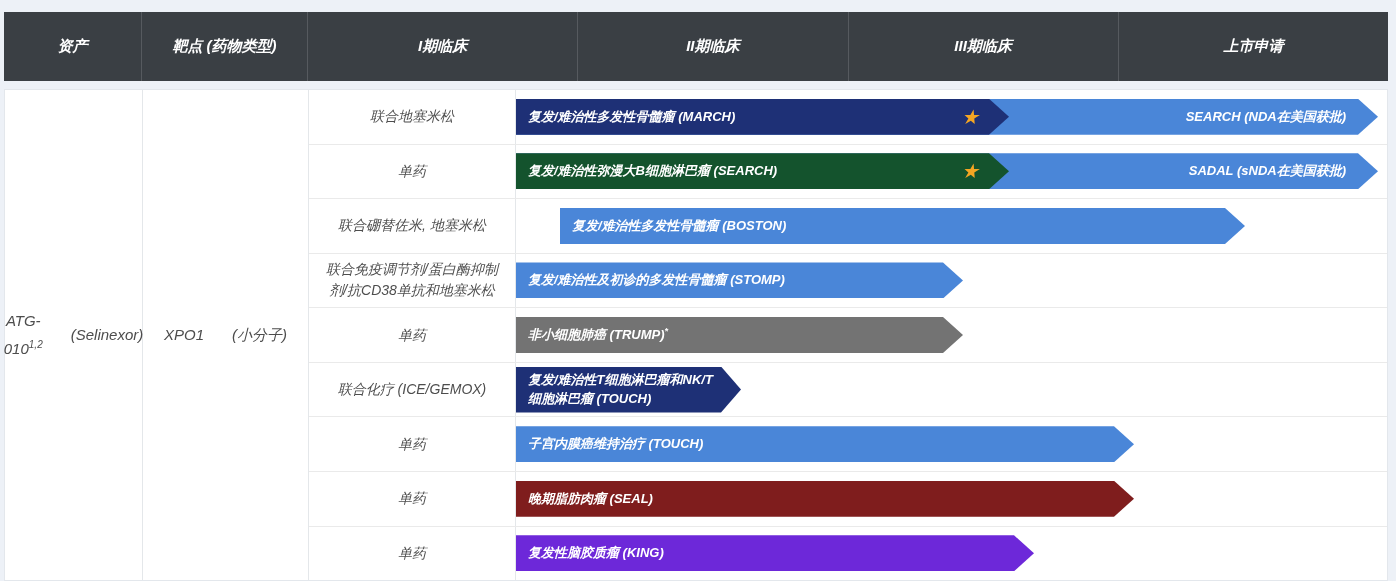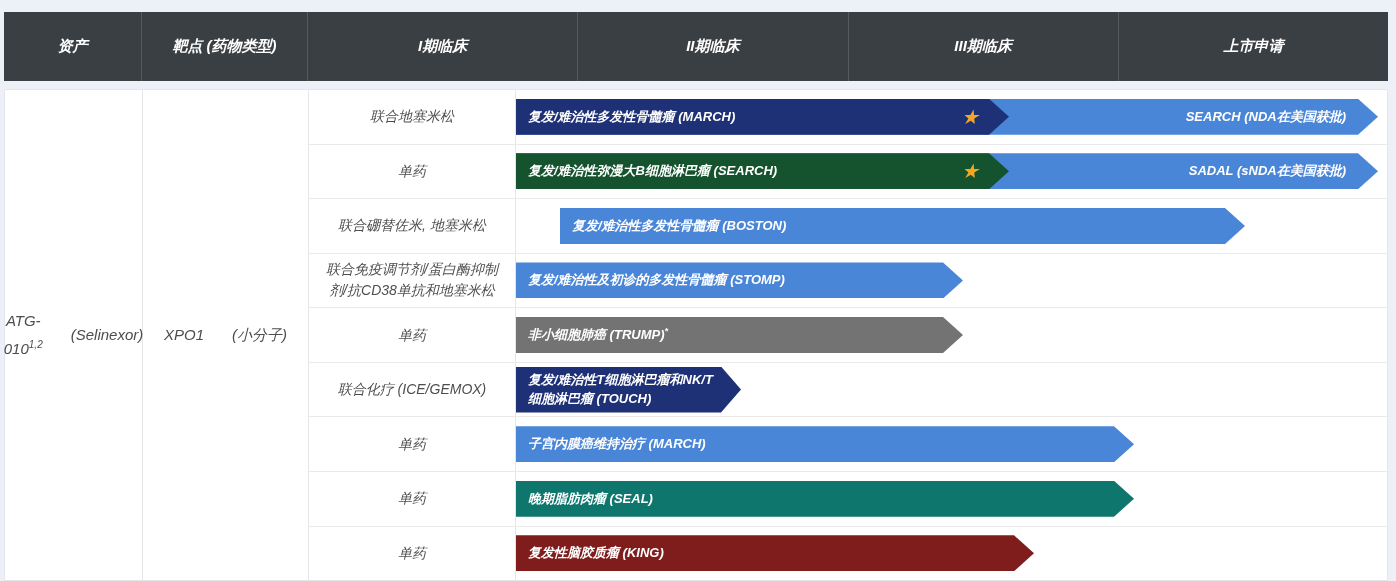--- a/index.html
+++ b/index.html
@@ -168,42 +168,42 @@
             </div>
           </div>
   </div>
 
   <div class="row">
     <div class="pcell">
       <span>单药</span>
     </div>
     <div class="track">
             <div class="bar main" style="width: 618px; background: rgb(74, 134, 216);">
-              <span class="bar-label">子宫内膜癌维持治疗 (MARCH)</span>
-            </div>
-          </div>
-  </div>
-
-  <div class="row">
-    <div class="pcell">
-      <span>单药</span>
-    </div>
-    <div class="track">
-            <div class="bar main" style="width: 618px; background: #0f766e; text-align: center;">
+              <span class="bar-label">子宫内膜癌维持治疗 (TOUCH)</span>
+            </div>
+          </div>
+  </div>
+
+  <div class="row">
+    <div class="pcell">
+      <span>单药</span>
+    </div>
+    <div class="track">
+            <div class="bar main" style="width: 618px; background: #7f1d1d; text-align: center;">
               <span class="bar-label">晚期脂肪肉瘤 (SEAL)</span>
             </div>
           </div>
   </div>
 
   <div class="row">
     <div class="pcell">
       <span>单药</span>
     </div>
     <div class="track">
-            <div class="bar main" style="width: 518px; background: #7f1d1d;">
+            <div class="bar main" style="width: 518px; background: #6d28d9;">
               <span class="bar-label">复发性脑胶质瘤 (KING)</span>
             </div>
           </div>
   </div>
 </div>
   </div>
 
 </div>
 
 </body></html>

